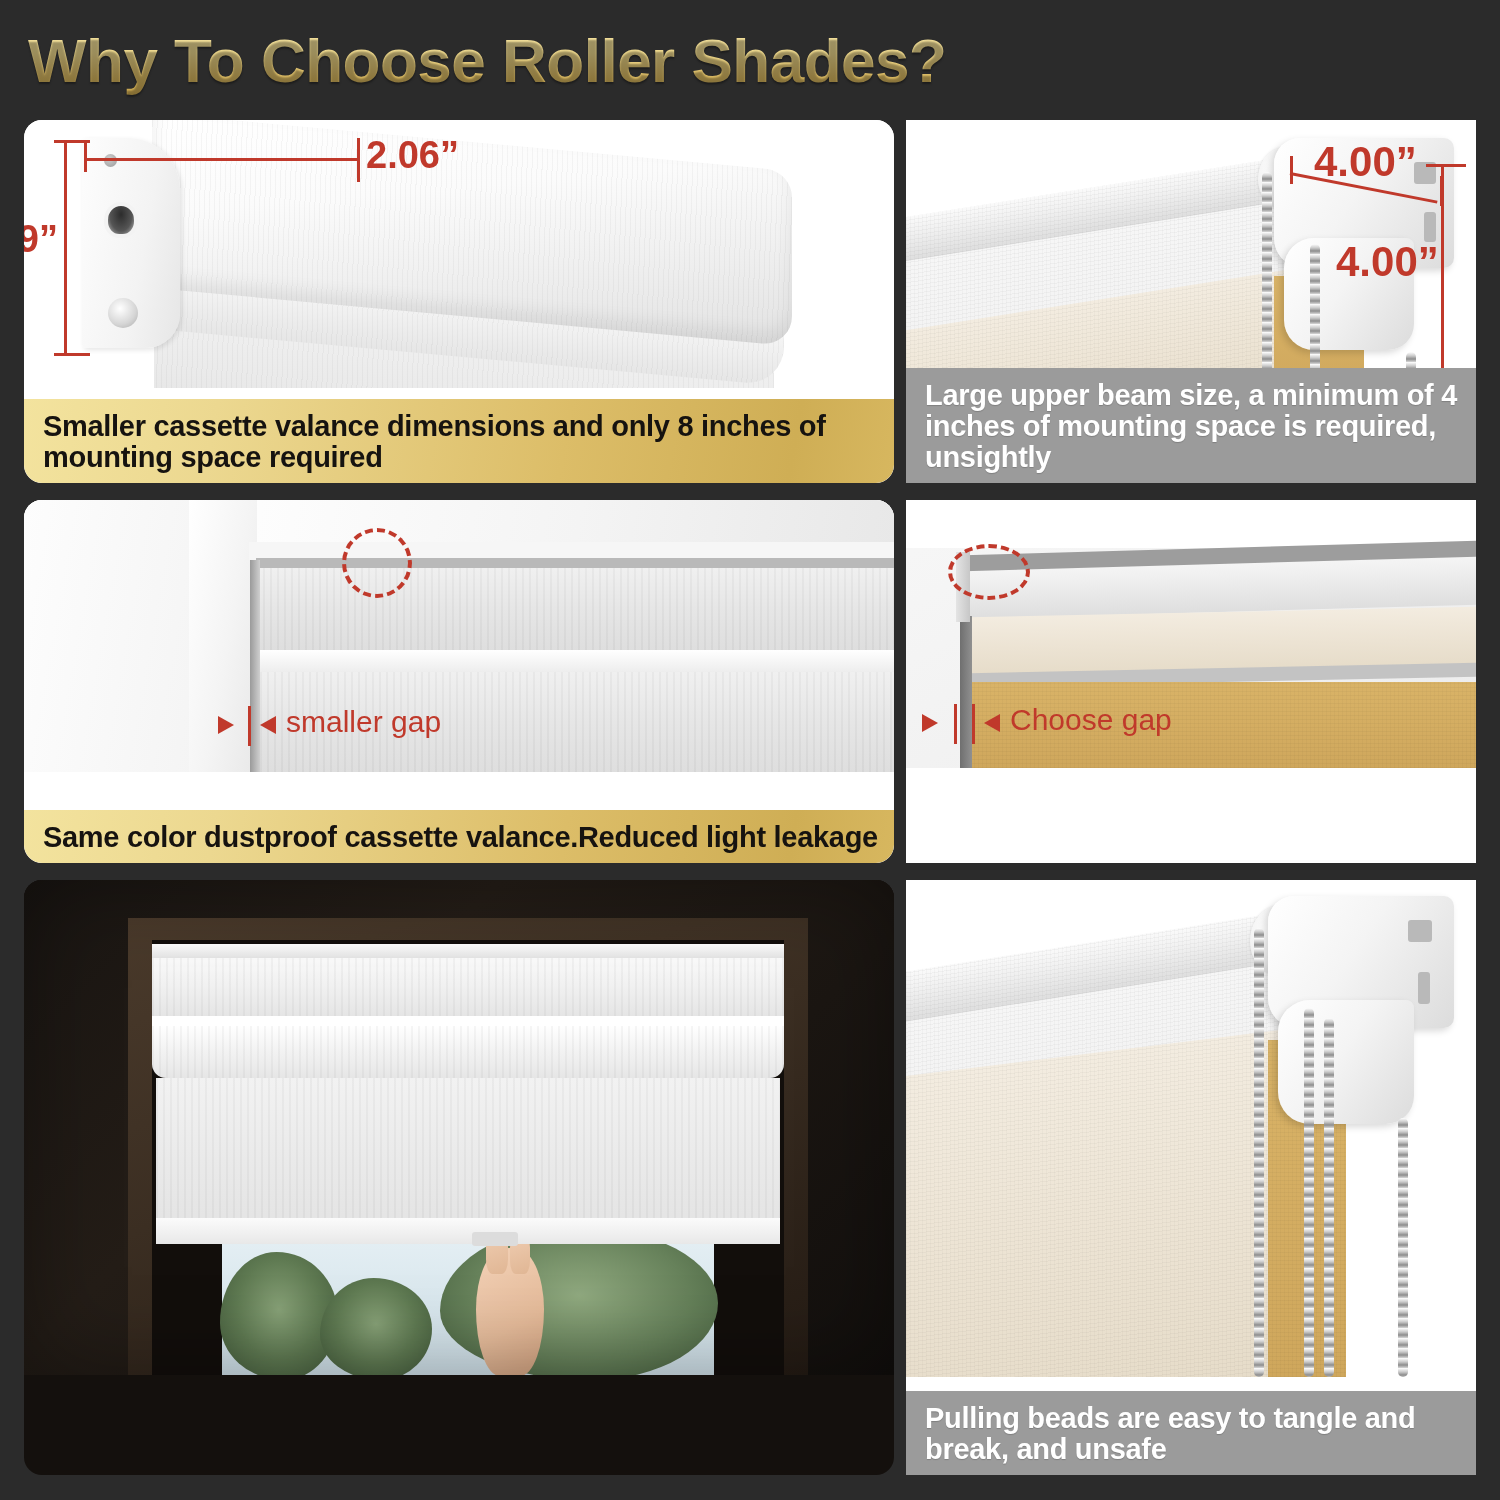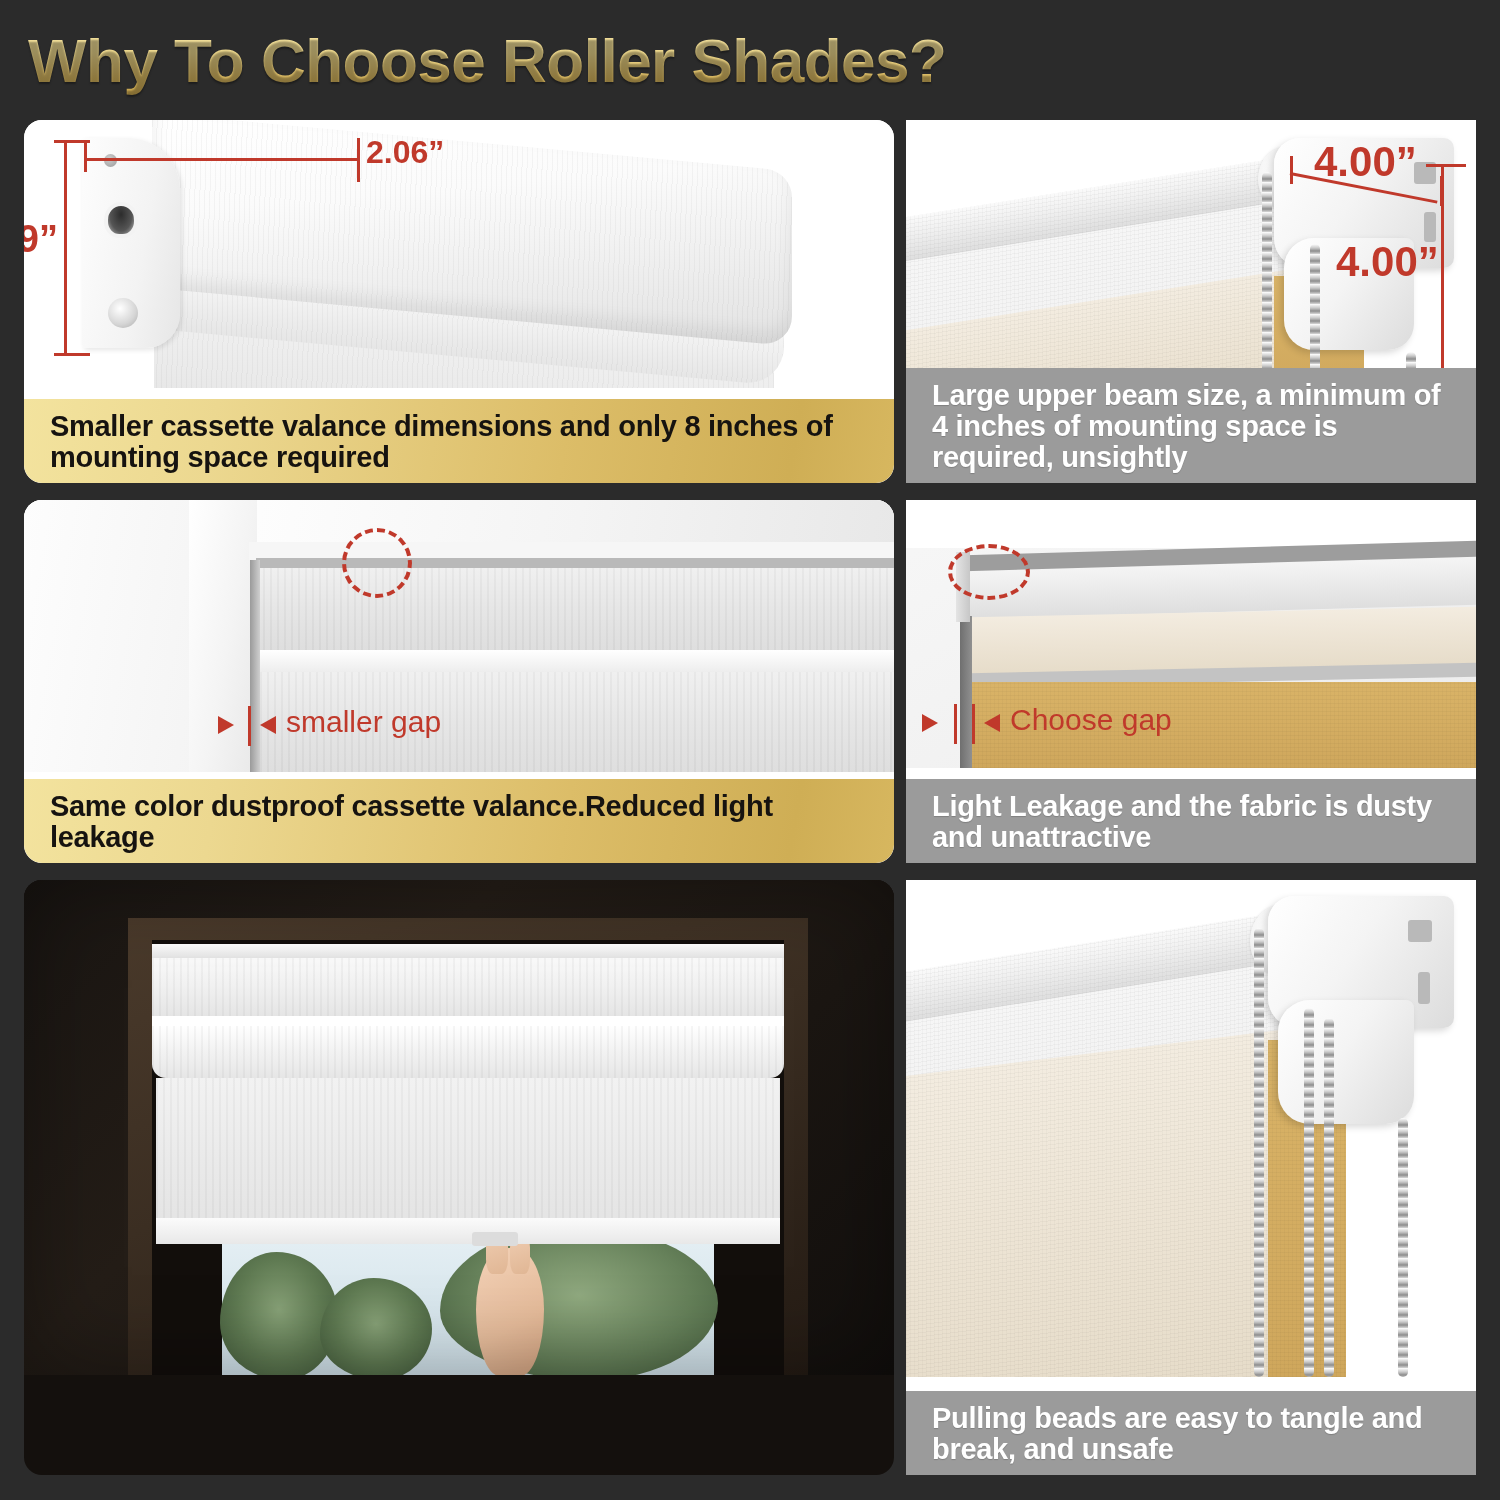--- a/index.html
+++ b/index.html
@@ -48,21 +48,21 @@
   .photo {
     position: absolute;
     left: 0; right: 0; top: 0;
     overflow: hidden;
     background: #ffffff;
   }
 
   .caption {
     position: absolute;
     left: 0; right: 0; bottom: 0;
-    padding: 12px 16px 10px 26px;
+    padding: 12px 16px 10px 19px;
     font-size: 29px;
     font-weight: bold;
     line-height: 1.07;
     letter-spacing: -0.3px;
   }
   .caption.good {
     background: linear-gradient(100deg, #f3e39e 0%, #ecd890 22%, #dcbd68 62%, #cfae55 88%, #d7b75f 100%);
     color: #161310;
     border-bottom-left-radius: 18px;
     border-bottom-right-radius: 18px;
@@ -290,21 +290,21 @@
 
       <div class="valance-endcap">
         <div class="endcap-screw-small"></div>
         <div class="endcap-port"></div>
         <div class="endcap-screw"></div>
       </div>
 
       <div class="dim-line h" style="left:60px; top:38px; width:276px;"></div>
       <div class="dim-line v" style="left:60px; top:22px; height:30px;"></div>
       <div class="dim-line v" style="left:333px; top:18px; height:44px;"></div>
-      <div class="dim-label" style="left:342px; top:14px; font-size:32px;">2.06”</div>
+      <div class="dim-label" style="left:342px; top:14px; font-size:38px;">2.06”</div>
 
       <div class="dim-line v" style="left:40px; top:20px; height:216px;"></div>
       <div class="dim-line h" style="left:30px; top:20px; width:36px;"></div>
       <div class="dim-line h" style="left:30px; top:233px; width:36px;"></div>
       <div class="dim-label" style="left:-78px; top:98px; width:112px; text-align:right; font-size:38px;">5.49”</div>
     </div>
 
     <div class="caption good">Smaller cassette valance dimensions and only 8 inches of mounting space required</div>
   </div>
 
@@ -402,21 +402,20 @@
 
       <div class="dashed-circle" style="left:42px; top:44px; width:82px; height:56px;"></div>
 
       <div class="arrow-r" style="left:16px; top:214px;"></div>
       <div class="dim-line v" style="left:48px; top:204px; height:40px;"></div>
       <div class="dim-line v" style="left:66px; top:204px; height:40px;"></div>
       <div class="arrow-l" style="left:78px; top:214px;"></div>
       <div class="gap-text" style="left:104px; top:203px;">Choose gap</div>
     </div>
 
-    <div class="caption bad">Light Leakage and the fabric is dusty and unattractive</div>
   </div>
 
   <div class="panel good" style="left:24px; top:880px; width:870px; height:595px; background:#14100d;">
 
     <div class="photo" style="height:495px; background:#14100d;">
       <div class="room"></div>
 
       <div class="recess" style="left:104px; top:38px; width:680px; height:457px;"></div>
       <div class="recess" style="left:128px; top:60px; width:632px; height:435px; background:#120e0b;"></div>
 

